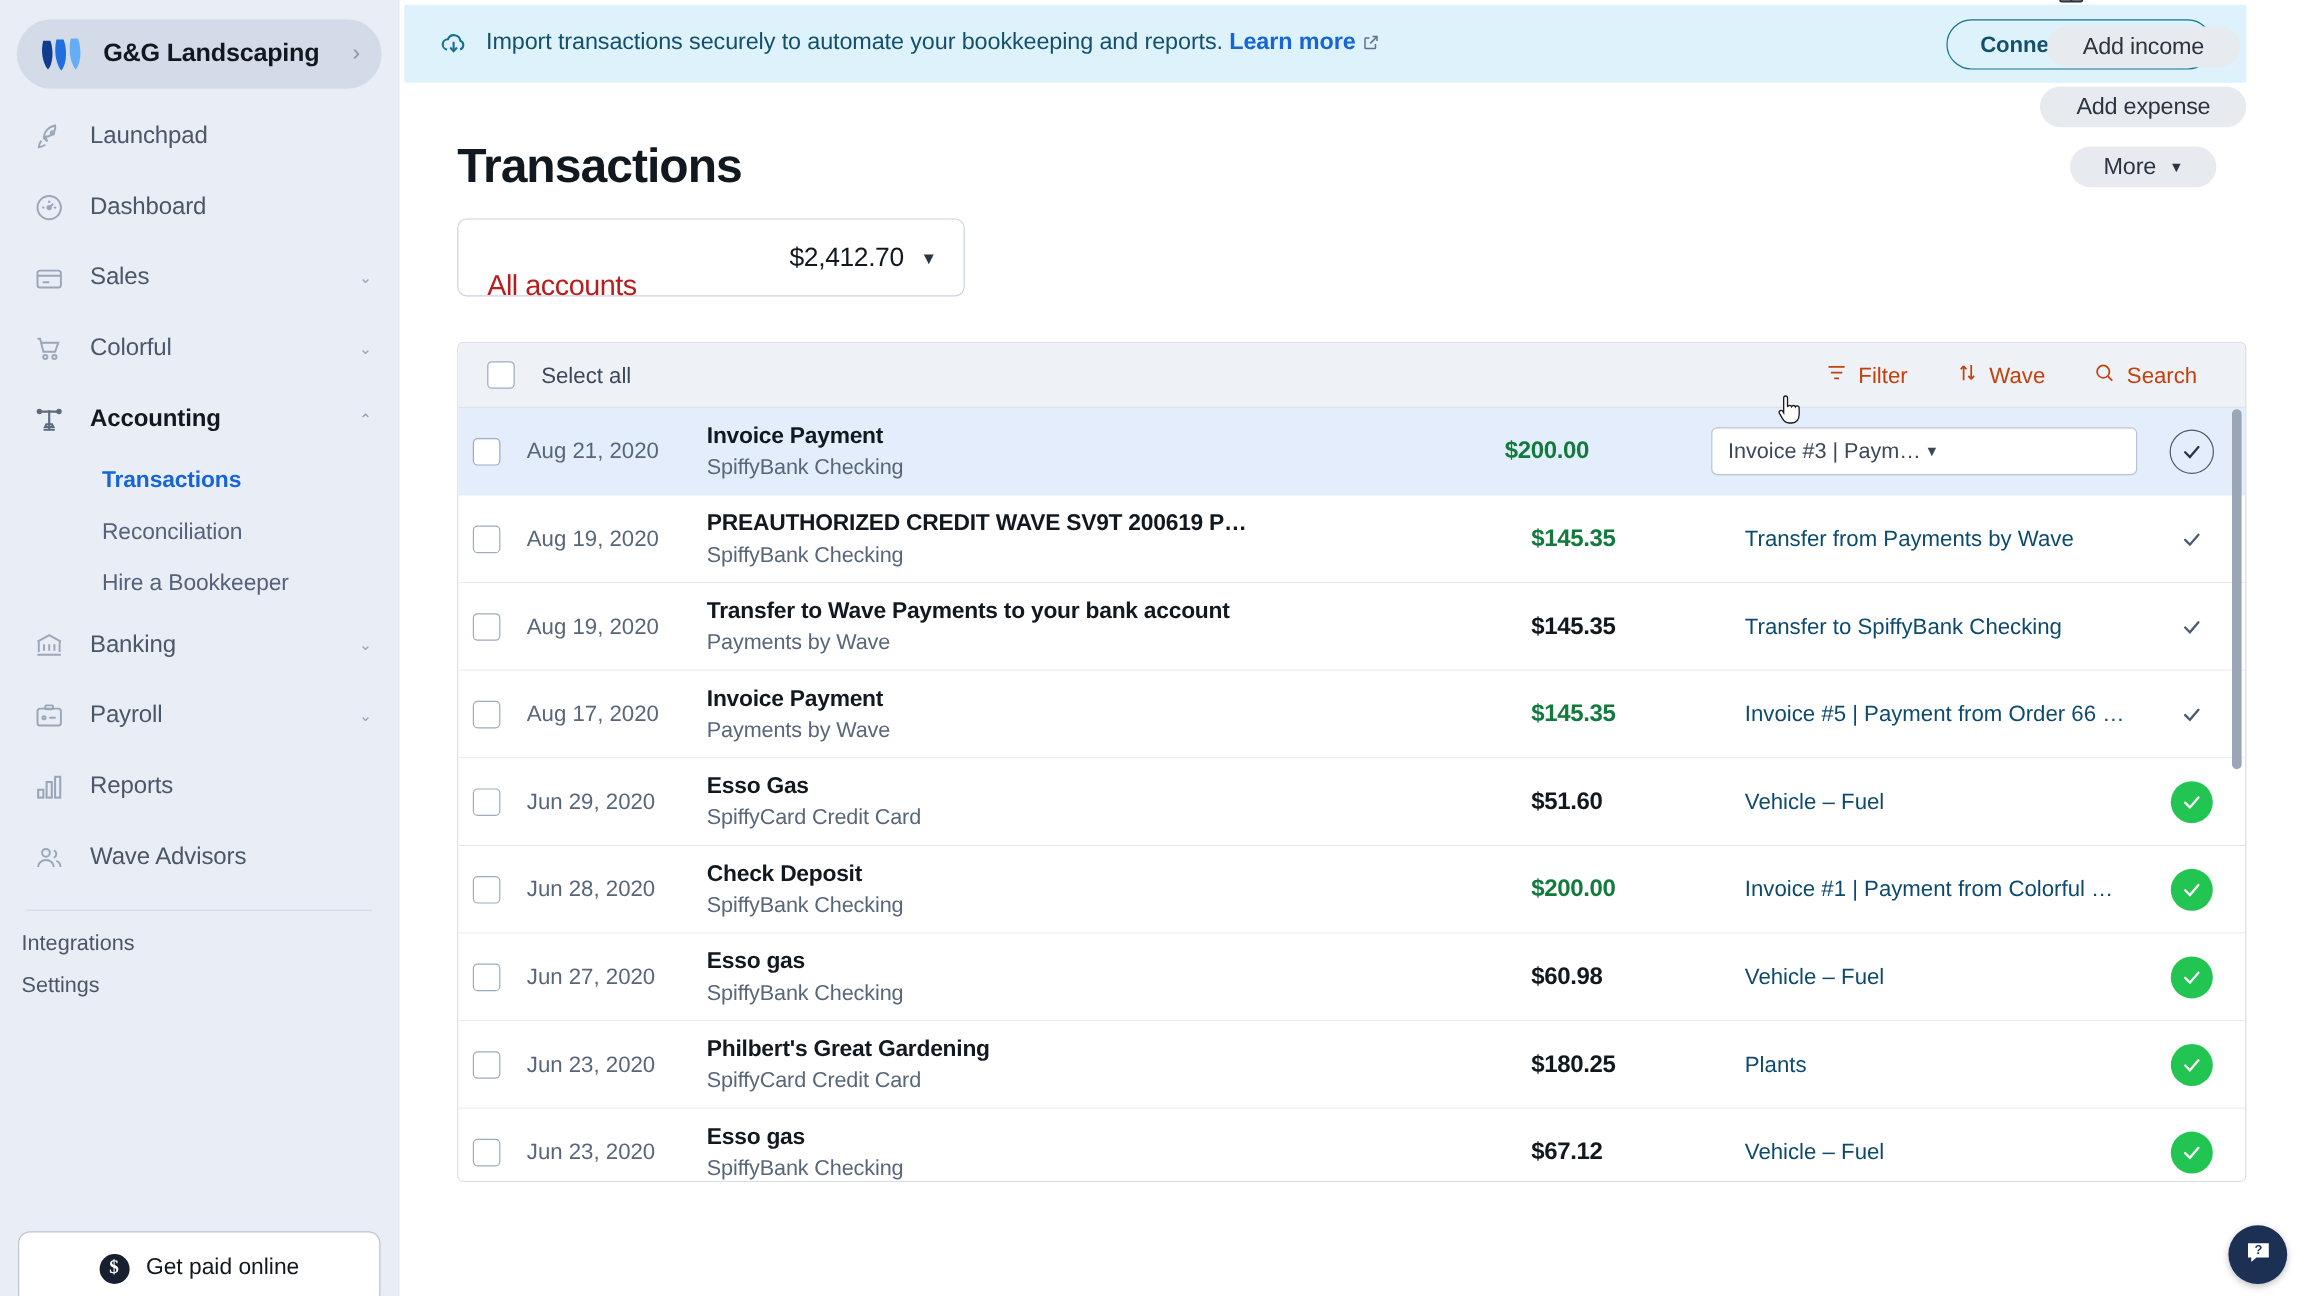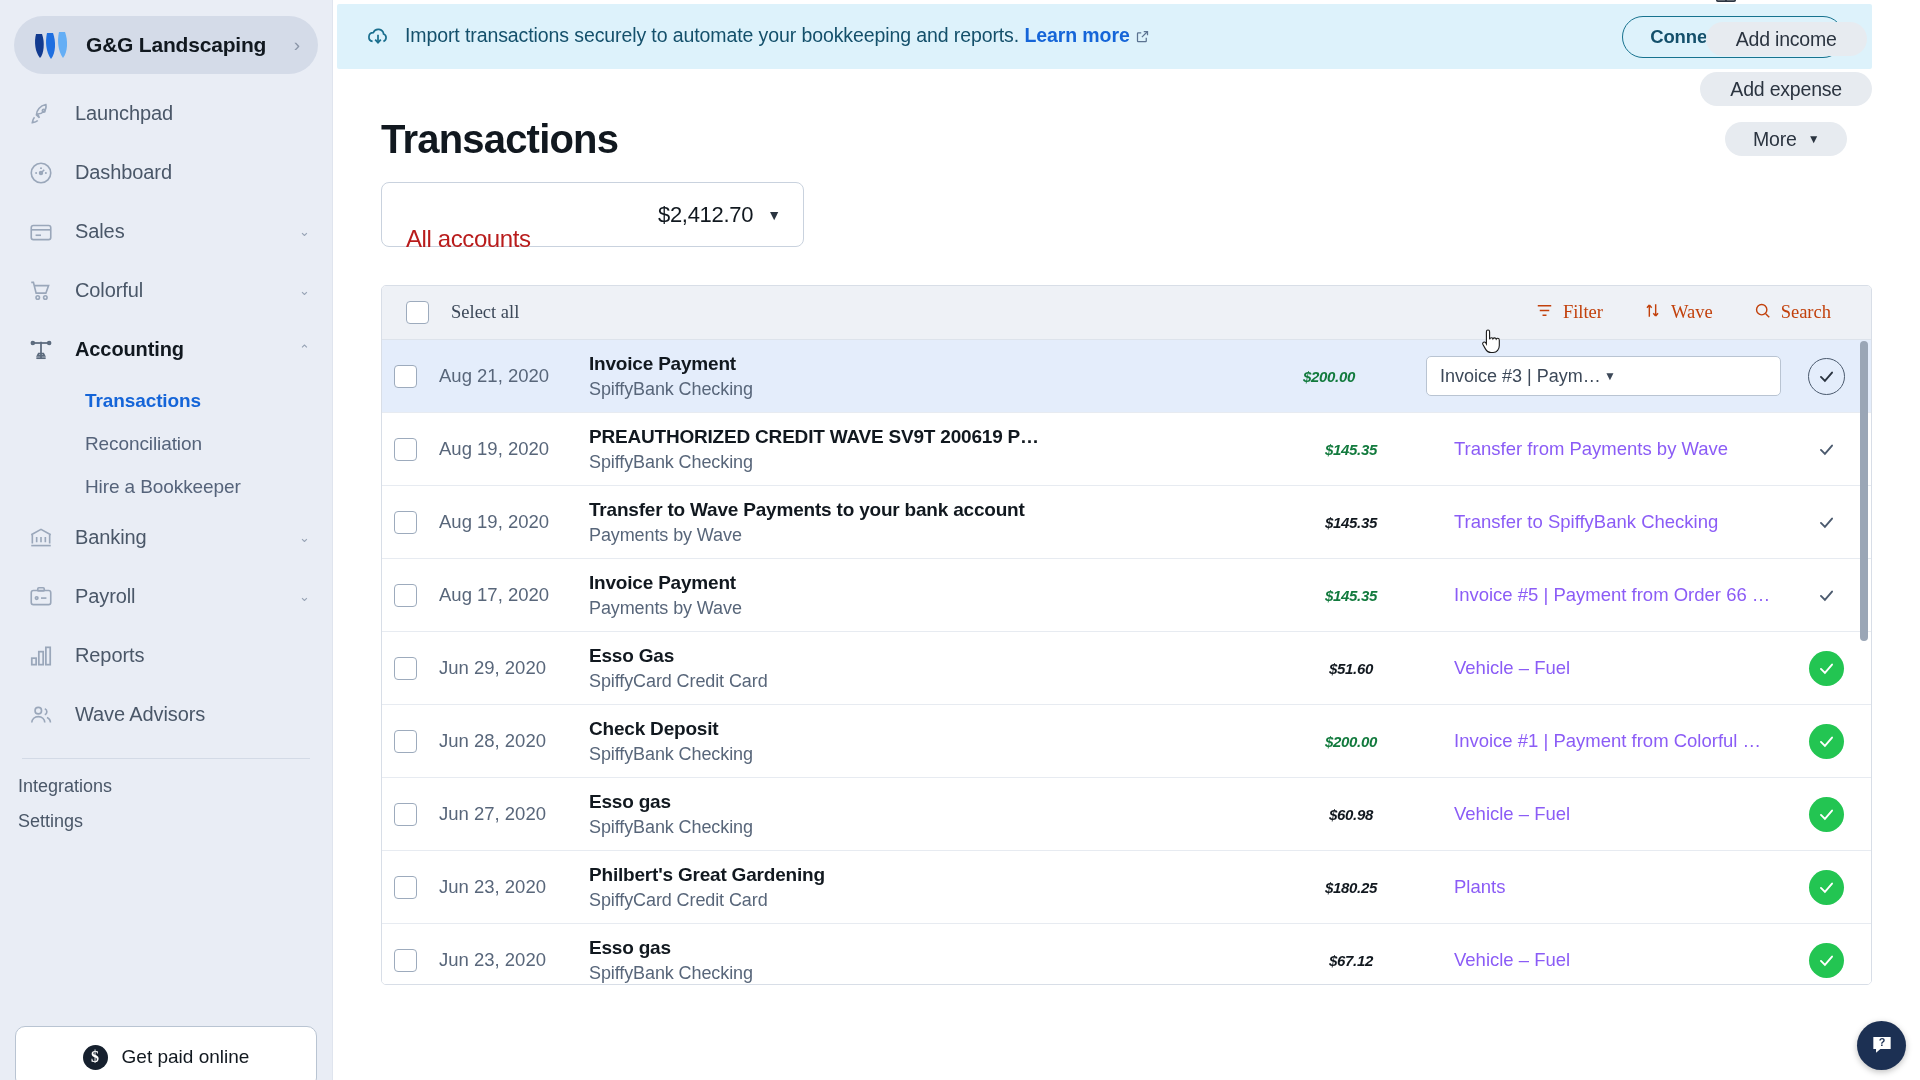--- a/index.html
+++ b/index.html
@@ -140,21 +140,20 @@
     background: #fff;
     position: relative;
     height: 700px;
     overflow: hidden;
   }
   .thead {
     height: 54px; background: #eef1f6;
     display: flex; align-items: center;
     padding: 0 0 0 24px;
     border-bottom: 1px solid #dde3eb;
-    font-family: Liberation Serif, serif;
   }
   .cb {
     width: 23px; height: 23px; border: 1.5px solid #9dabbd;
     border-radius: 4px; background: #fff; flex: 0 0 23px; cursor: pointer;
   }
   .sel-all { font-size: 18.5px; color: #3c4858; margin-left: 22px; cursor: pointer; }
   .thead-spacer { flex: 1; }
   .thead-tool {
     display: flex; align-items: center; gap: 9px;
     font-size: 18.5px; color: #c2410c; cursor: pointer; margin-right: 40px;
@@ -170,27 +169,27 @@
   .row .cb { margin-right: 22px; }
   .r-date { width: 150px; flex: 0 0 150px; font-size: 18.5px; color: #58667a; }
   .r-desc { flex: 1; min-width: 0; padding-right: 18px; }
   .r-title {
     font-size: 19px; font-weight: bold; color: #11181f;
     white-space: nowrap; overflow: hidden; text-overflow: ellipsis;
     letter-spacing: -0.2px; line-height: 1.3;
   }
   .r-acct { font-size: 18px; color: #58667a; margin-top: 3px; letter-spacing: -0.1px;}
   .r-amt {
-    width: 150px; flex: 0 0 150px; text-align: center;
-    font-size: 15px; font-weight: bold; color: #11181f; letter-spacing: -0.3px; font-style: italic;
+    width: 150px; flex: 0 0 150px; text-align: left;
+    font-size: 20px; font-weight: bold; color: #11181f; letter-spacing: -0.3px;
   }
   .r-amt.income { color: #127a3d; }
   .r-cat {
     width: 355px; flex: 0 0 355px; padding-left: 28px;
-    font-size: 18.5px; color: #8b5cf6;
+    font-size: 18.5px; color: #0c4a6e;
     white-space: nowrap; overflow: hidden; text-overflow: ellipsis;
   }
   .r-cat-select {
     width: 355px; flex: 0 0 355px; margin-left: 22px;
     height: 40px; border: 1px solid #b9c4d2; border-radius: 5px;
     background: #fff; display: flex; align-items: center;
     padding: 0 12px 0 13px; cursor: pointer;
   }
   .r-cat-select span {
     flex: 1; font-size: 18px; color: #3c4858;

